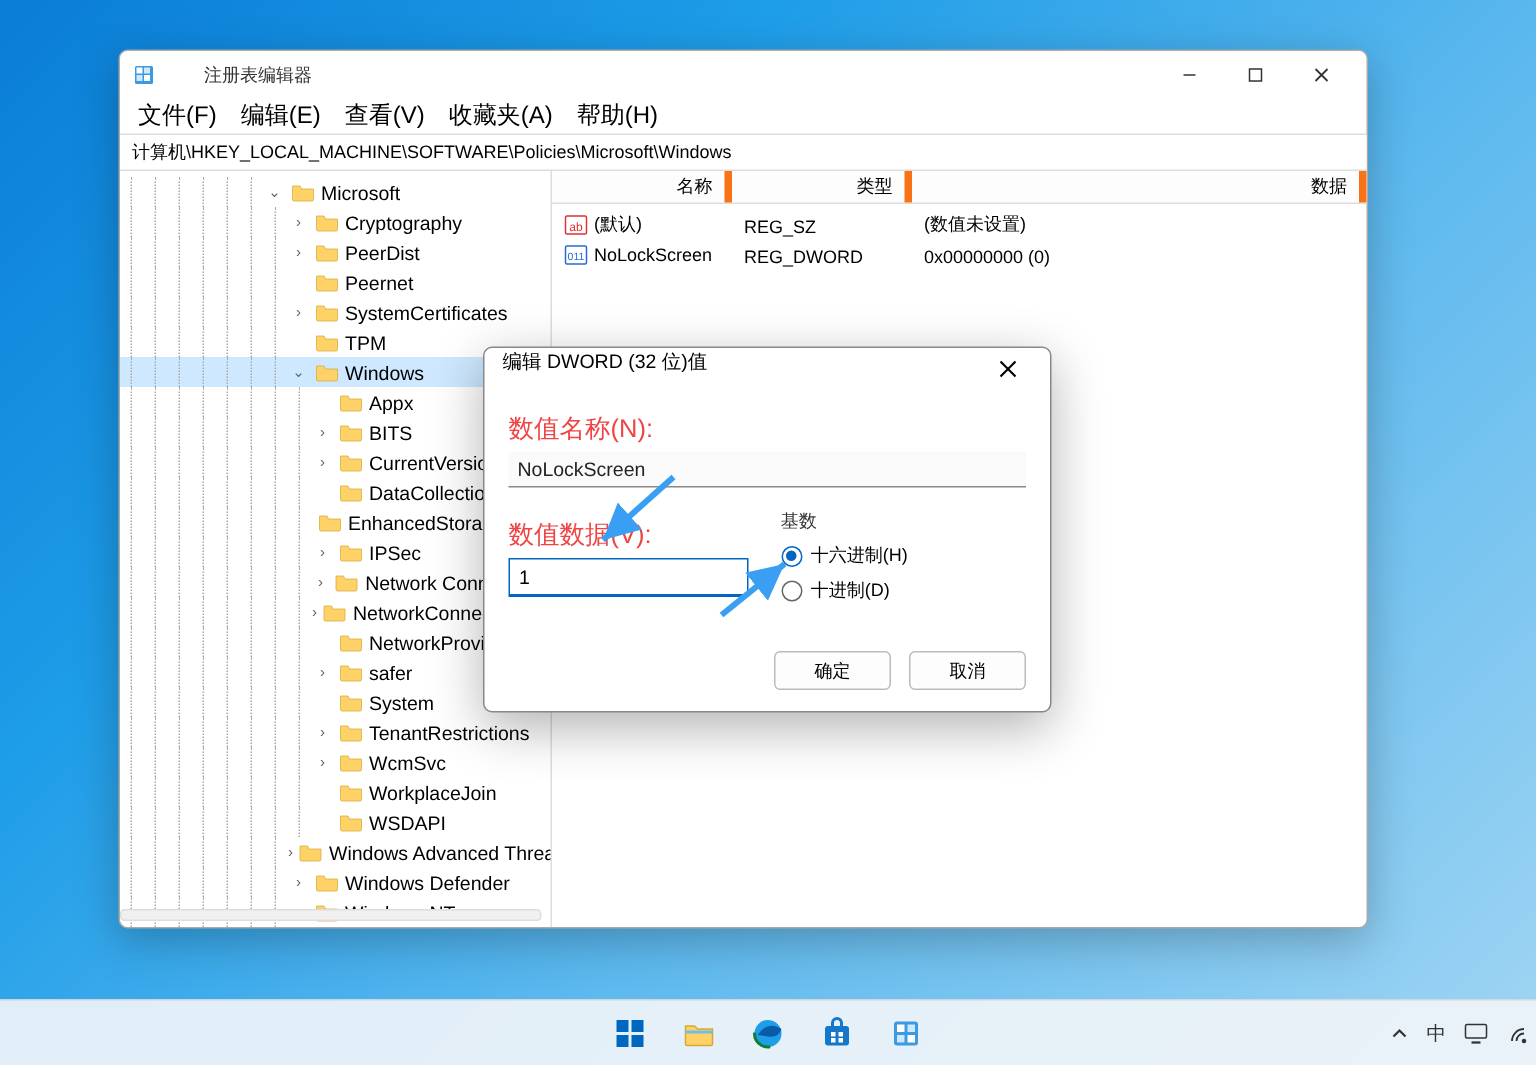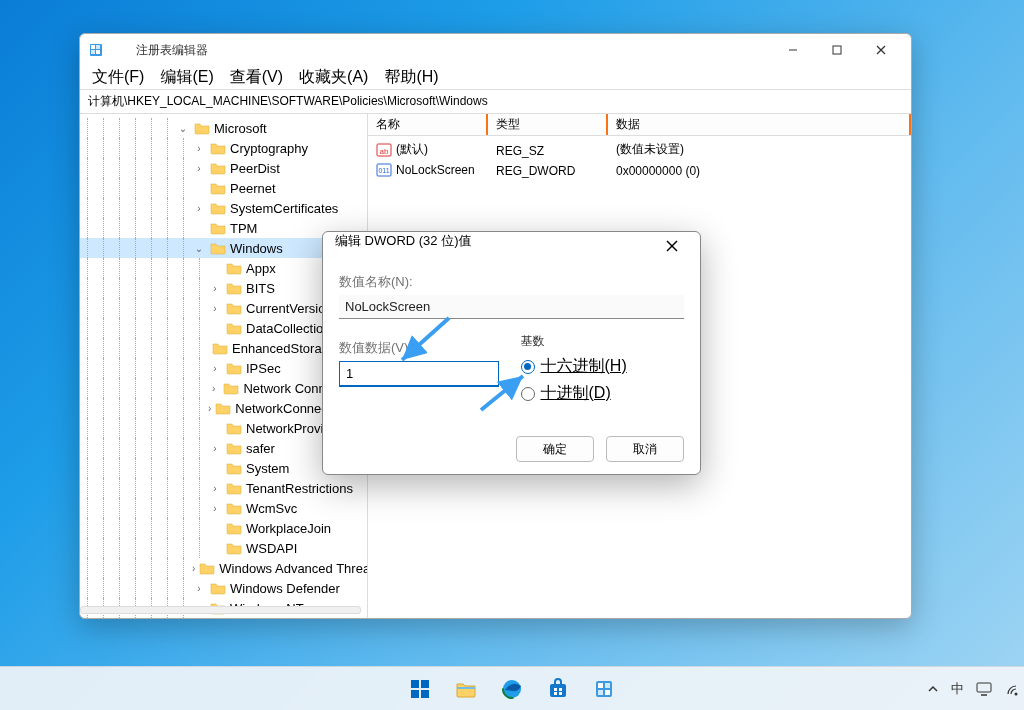--- a/index.html
+++ b/index.html
@@ -78,21 +78,21 @@
   border-left: 1px dotted #aaa;
 }
 .list-pane {
   flex: 1; display: flex; flex-direction: column; min-width: 0;
 }
 .list-header {
   height: 22px; display: flex; border-bottom: 1px solid #ddd;
   font-size: 12px; background: #fdfdfd;
 }
 .list-header .col {
-  padding: 2px 8px; border-right: 2px solid #f97316;
+  padding: 2px 8px; border-right: 5px solid #f97316; text-align: right;
 }
 .list-body { flex: 1; padding: 2px 0; }
 .list-row {
   display: flex; height: 20px; align-items: flex-end; font-size: 12px;
   cursor: pointer;
 }
 .list-row .col { padding: 0 8px; overflow: hidden; text-overflow: ellipsis; }
 .val-ico {
   width: 16px; height: 16px; margin-right: 4px;
   display: inline-flex; align-items: center; justify-content: center;
@@ -110,36 +110,36 @@
 .dialog .dlg-title {
   height: 32px; display: flex; padding: 0 12px;
   font-size: 13px;
 }
 .dialog .dlg-title .spacer { flex: 1; }
 .dialog .dlg-close {
   width: 32px; height: 28px; display: flex; align-items: center; justify-content: center;
   cursor: pointer; font-size: 14px; border-radius: 4px;
 }
 .dialog .dlg-body { flex: 1; padding: 4px 16px 12px; }
-.dlg-label { font-size: 13px; margin-top: 6px; margin-bottom: 4px; color: #737373; }
+.dlg-label { font-size: 17px; margin-top: 6px; margin-bottom: 4px; color: #ef4444; }
 .dlg-readonly {
   border: none; border-bottom: 1px solid #888; background: #fafafa;
   padding: 4px 6px; width: 100%; font-size: 13px; color: #222;
 }
 .dlg-row { display: flex; gap: 18px; margin-top: 14px; }
 .dlg-col { flex: 1; }
 .dlg-input {
   border: 1px solid #0067c0; border-bottom: 2px solid #0067c0;
   padding: 4px 6px; width: 160px; font-size: 13px;
   outline: none;
 }
 .dlg-group-title { font-size: 12px; color: #333; margin-bottom: 6px; }
 .radio-row {
-  display: flex; align-items: center; gap: 6px; font-size: 16px;
-  margin-bottom: 6px; cursor: pointer; text-decoration: underline;
+  display: flex; align-items: center; gap: 6px; font-size: 12px;
+  margin-bottom: 6px; cursor: pointer;
 }
 .radio-dot {
   width: 14px; height: 14px; border: 1.5px solid #0067c0; border-radius: 50%;
   display: inline-flex; align-items: center; justify-content: center;
 }
 .radio-dot.checked::after {
   content: ""; width: 7px; height: 7px; background: #0067c0; border-radius: 50%;
 }
 .radio-dot.unchecked { border-color: #666; }
 .dlg-buttons {

